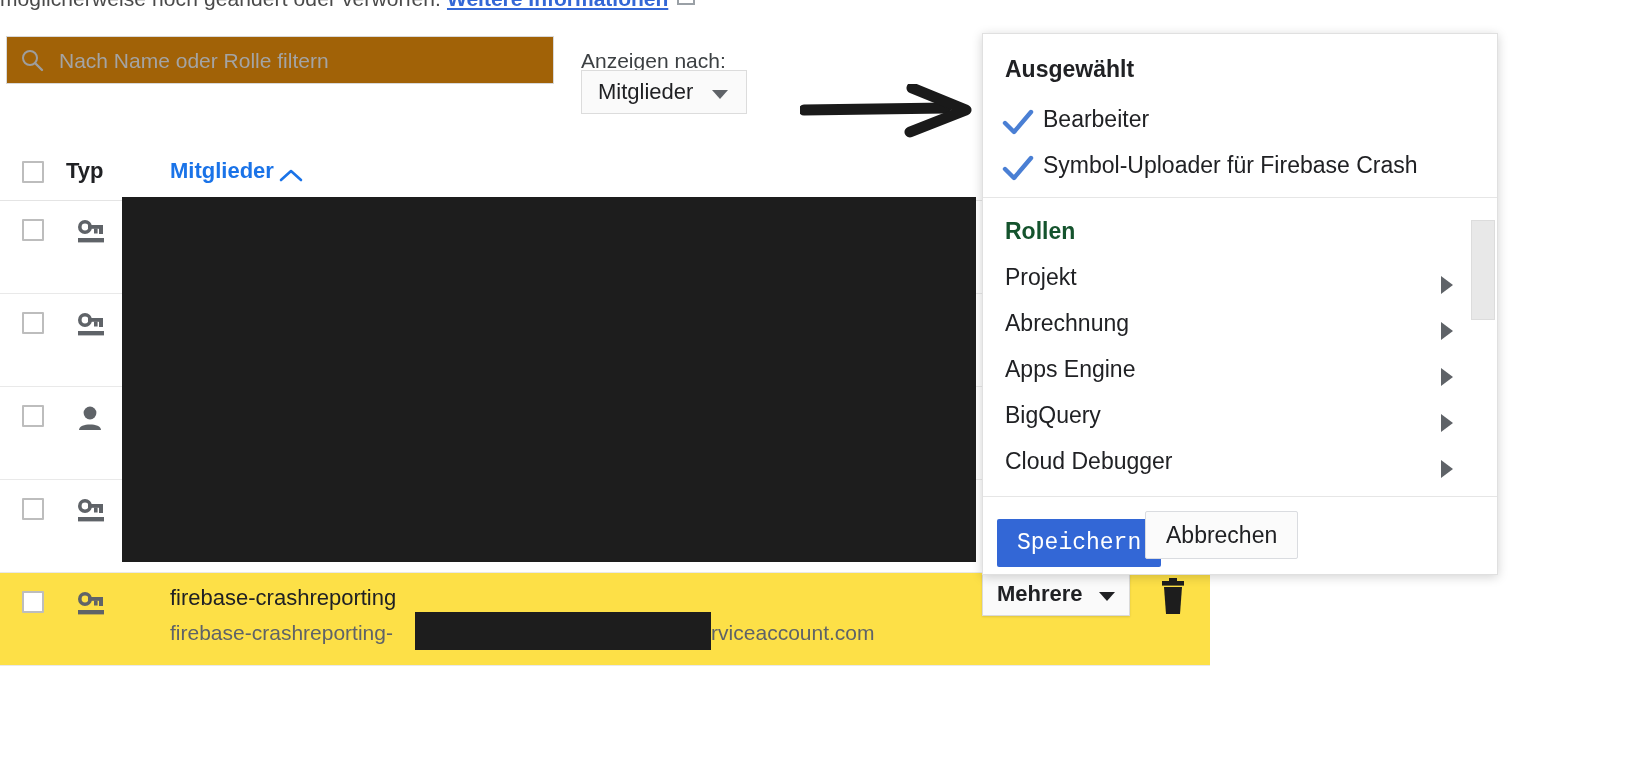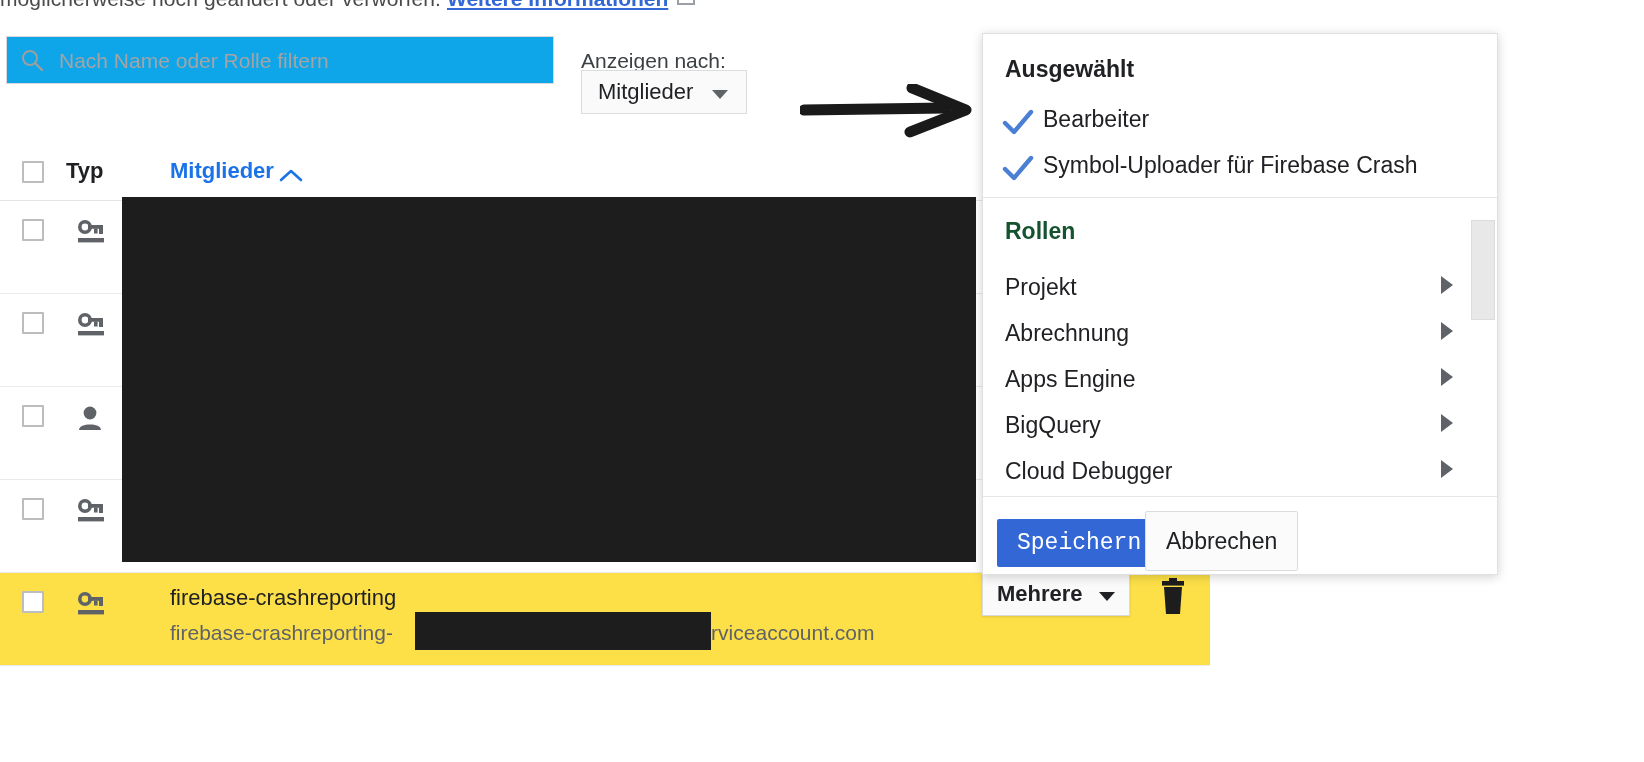--- a/index.html
+++ b/index.html
@@ -48,21 +48,21 @@
   }
 
   
   .filter-box {
     position: absolute;
     left: 6px;
     top: 36px;
     width: 548px;
     height: 48px;
     border: 1px solid #d8d8d8;
-    background: #0ea5e9;
+    background: #a16207;
     box-sizing: border-box;
   }
   .filter-box .search-icon {
     position: absolute;
     left: 13px;
     top: 11px;
     width: 24px;
     height: 24px;
   }
   .filter-box .filter-input {
@@ -302,21 +302,21 @@
   }
   .rp-role-item {
     position: absolute;
     left: 0;
     width: 516px;
     height: 46px;
   }
   .rp-role-label {
     position: absolute;
     left: 22px;
-    top: 10px;
+    top: 0;
     font-size: 23px;
     color: #202124;
     white-space: nowrap;
   }
   .rp-role-arrow {
     position: absolute;
     left: 458px;
     top: 12px;
     width: 0; height: 0;
     border-top: 9px solid transparent;
@@ -357,21 +357,21 @@
     border: 0;
     font-family: Liberation Mono, monospace;
     font-size: 23px;
     cursor: pointer;
     border-radius: 2px;
   }
   .btn-secondary {
     position: absolute;
     left: 162px;
     top: 14px;
-    height: 60px;
+    height: 48px;
     padding: 0 20px;
     background: #fbfbfb;
     color: #202124;
     border: 1px solid #dadce0;
     font-family: "Liberation Sans", sans-serif;
     font-size: 23px;
     cursor: pointer;
     border-radius: 2px;
   }
 </style>

